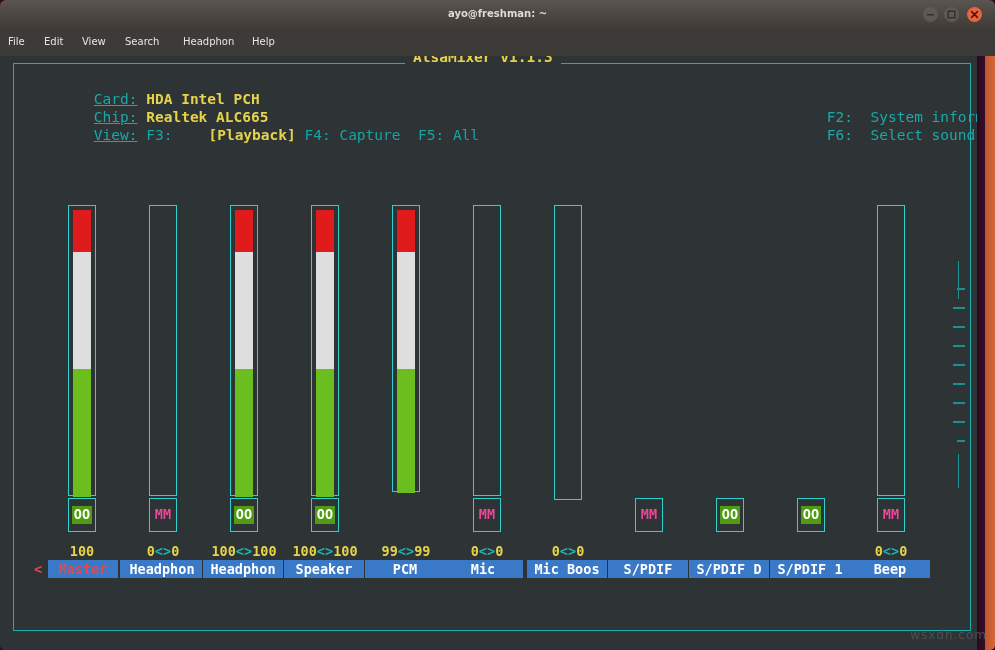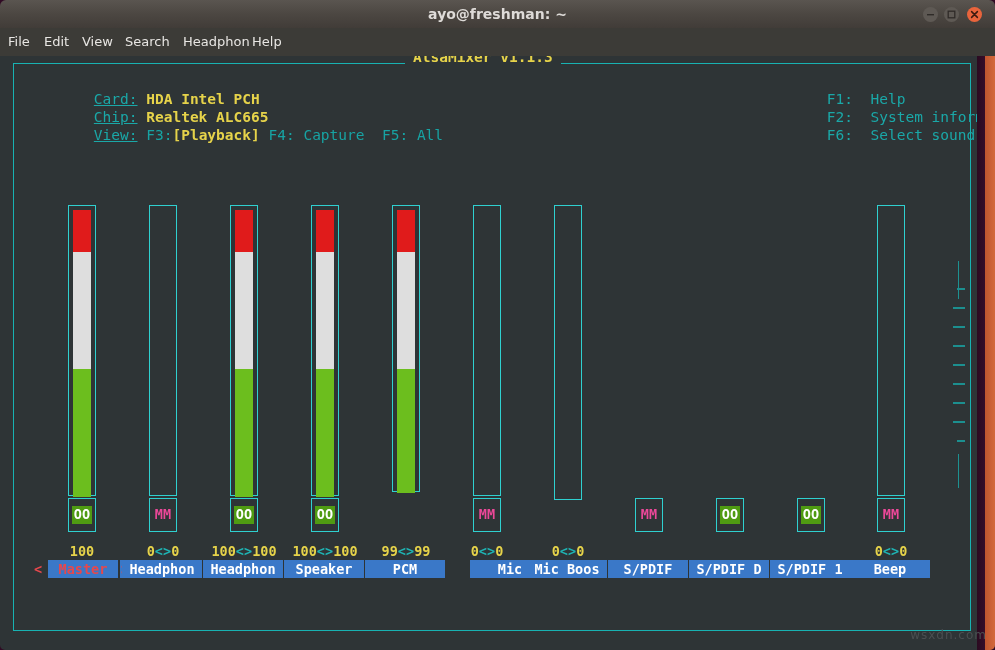--- a/index.html
+++ b/index.html
@@ -6,50 +6,50 @@
   body{width:995px;height:650px;overflow:hidden;font-family:"DejaVu Sans Mono","Liberation Mono",monospace;}
 
   #app{position:relative;width:995px;height:650px;background:#300a24;}
 
   
   #titlebar{position:absolute;left:0;top:0;width:995px;height:28px;
     background:linear-gradient(180deg,#5a5550 0%,#4c4742 50%,#413c38 100%);
     border-top-left-radius:6px;border-top-right-radius:6px;}
   #title-text{position:absolute;left:0;top:0;width:995px;height:28px;line-height:28px;
     text-align:center;color:#dedbd8;font-family:"DejaVu Sans","Liberation Sans",sans-serif;
-    font-size:14px;font-weight:bold;}
+    font-size:10px;font-weight:bold;}
   .wbtn{position:absolute;top:7px;width:15px;height:15px;border-radius:50%;}
   #btn-min{right:57px;background:#5e5954;}
   #btn-max{right:36px;background:#5e5954;}
   #btn-close{right:13px;background:#e9643c;}
   .wbtn svg{display:block;}
 
   #menubar{position:absolute;left:0;top:28px;width:995px;height:28px;background:#3c3b37;}
   #menubar .mi{position:absolute;top:0;height:28px;line-height:28px;color:#e8e6e3;
-    font-family:"DejaVu Sans","Liberation Sans",sans-serif;font-size:13px;}
+    font-family:"DejaVu Sans","Liberation Sans",sans-serif;font-size:10px;}
 
   
   #term{position:absolute;left:0;top:56px;width:995px;height:594px;background:#2e3436;
     border-bottom-left-radius:5px;border-bottom-right-radius:5px;overflow:hidden;}
   #term-inner{position:absolute;left:0;top:0;width:977px;height:594px;}
 
   .mono{font-family:"DejaVu Sans Mono","Liberation Mono",monospace;font-size:14.5px;
     letter-spacing:0px;white-space:pre;}
 
   
   #frame{position:absolute;left:13px;top:7px;width:958px;height:568px;
     border:1px solid #18b2b2;box-sizing:border-box;}
   #frame-title-wrap{position:absolute;left:405px;top:-9px;}
 
   
   .hdr{position:absolute;}
   .lbl{color:#1aa8a8;text-decoration:underline;}
   .val{color:#e6d34a;font-weight:bold;}
   .dim{color:#17a3a3;}
-  .hl{color:#e6d34a;font-weight:bold;}
+  .hl{color:#e6d34a;font-weight:bold;margin-left:36px;}
 
   
   .help{position:absolute;color:#1aa8a8;}
   .bar-box{position:absolute;border:1px solid #2fd0d0;box-sizing:border-box;background:transparent;}
   .fill{position:absolute;left:4px;right:4px;}
   .fill-red{background:#e01b1b;}
   .fill-white{background:#dedede;}
   .fill-green{background:#6cbe1e;}
 
   .mbox{position:absolute;border:1px solid #2fd0d0;box-sizing:border-box;
@@ -122,23 +122,20 @@
       <div class="hdr mono" style="left:24px;top:19px;">
         <span class="lbl">Card:</span><span> </span><span class="val">HDA Intel PCH</span>
       </div>
       <div class="hdr mono" style="left:24px;top:37px;">
         <span class="lbl">Chip:</span><span> </span><span class="val">Realtek ALC665</span>
       </div>
       <div class="hdr mono" style="left:24px;top:55px;">
         <span class="lbl">View:</span><span> </span><span class="dim">F3:</span><span class="hl">[Playback]</span><span> </span><span class="dim">F4: Capture  F5: All</span>
       </div>
 
-      <div class="help mono" style="left:757px;top:19px;">
-        <span>F1:</span><span>  </span><span>Help</span>
-      </div>
       <div class="help mono" style="left:757px;top:37px;">
         <span>F2:</span><span>  </span><span>System information</span>
       </div>
       <div class="help mono" style="left:757px;top:55px;">
         <span>F6:</span><span>  </span><span>Select sound card</span>
       </div>
 
       <div id="channels">
           <div class="bar-box" style="left: 68px; top: 149px; width: 28px; height: 291px;">
             <div class="fill fill-red" style="top: 4px; height: 42px;"></div>
@@ -183,21 +180,21 @@
             <div class="fill fill-white" style="top: 46px; height: 117px;"></div>
             <div class="fill fill-green" style="top: 163px; height: 124px;"></div>
           </div>
           <div class="numrow mono" style="left: 364px; top: 487px; width: 84px;"><span class="n">99</span><span class="sep">&lt;&gt;</span><span class="n">99</span></div>
           <div class="namebox mono" style="left: 365px; top: 504px; width: 80px;">PCM</div>
           <div class="bar-box" style="left: 473px; top: 149px; width: 28px; height: 291px;"></div>
           <div class="mbox" style="left: 473px; top: 442px; width: 28px; height: 34px;">
             <span class="mm">MM</span>
           </div>
           <div class="numrow mono" style="left: 445px; top: 487px; width: 84px;"><span class="n">0</span><span class="sep">&lt;&gt;</span><span class="n">0</span></div>
-          <div class="namebox mono" style="left: 470px; top: 504px; width: 80px;">Mic</div>
+          <div class="namebox mono" style="left: 443px; top: 504px; width: 80px;">Mic</div>
           <div class="bar-box" style="left: 554px; top: 149px; width: 28px; height: 295px;"></div>
           <div class="numrow mono" style="left: 526px; top: 487px; width: 84px;"><span class="n">0</span><span class="sep">&lt;&gt;</span><span class="n">0</span></div>
           <div class="namebox mono" style="left: 527px; top: 504px; width: 80px;">Mic Boos</div>
           <div class="mbox" style="left: 635px; top: 442px; width: 28px; height: 34px;">
             <span class="mm">MM</span>
           </div>
           <div class="namebox mono" style="left: 608px; top: 504px; width: 80px;">S/PDIF</div>
           <div class="mbox" style="left: 716px; top: 442px; width: 28px; height: 34px;">
             <span class="oo">OO</span>
           </div>

